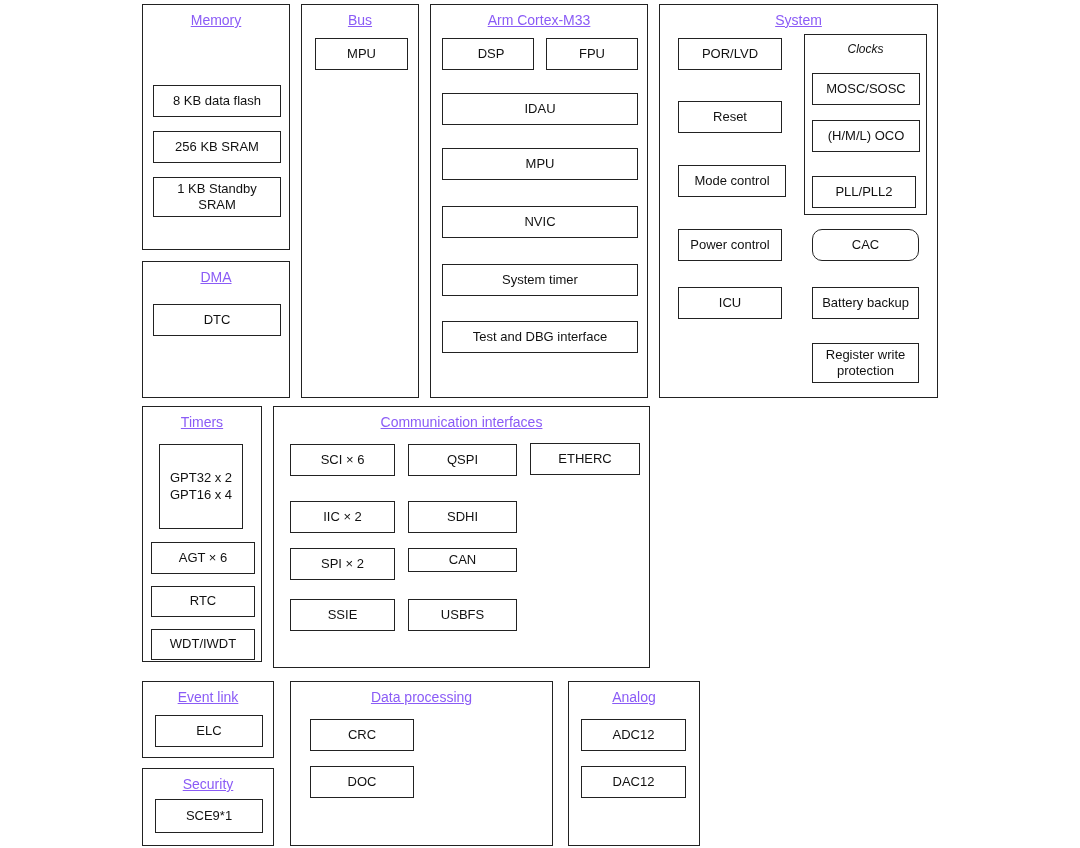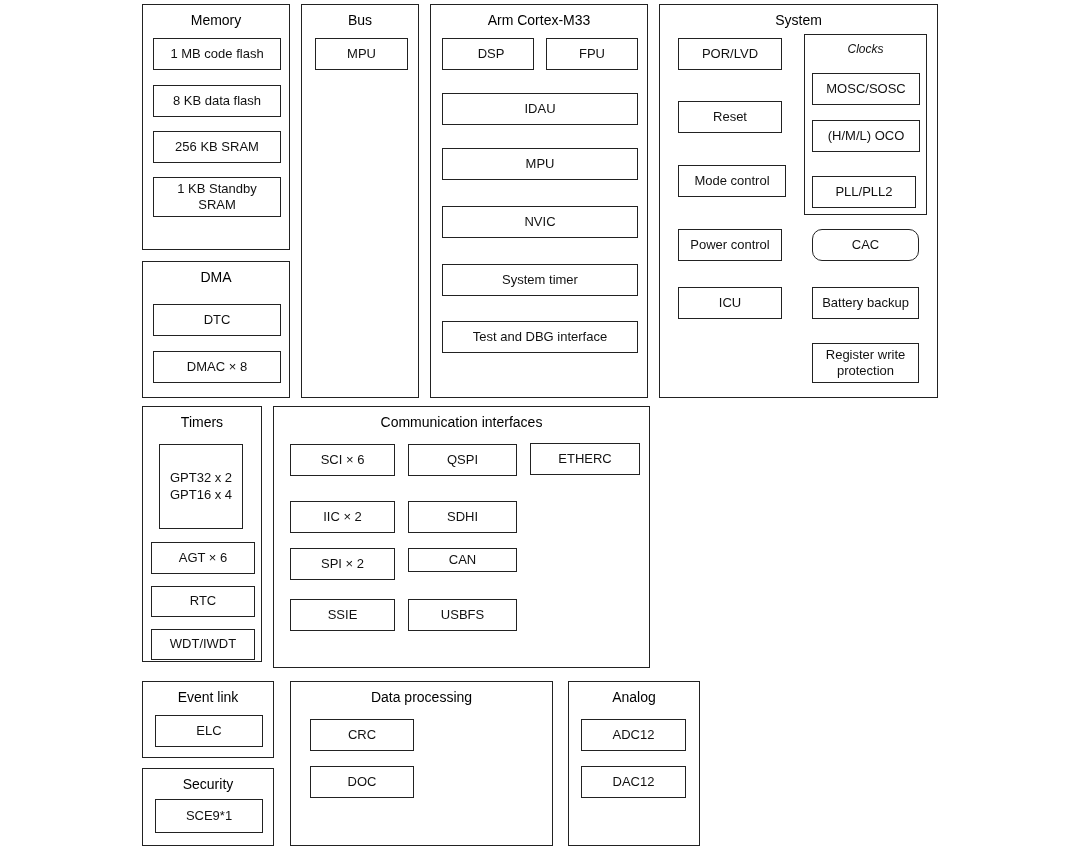--- a/index.html
+++ b/index.html
@@ -20,21 +20,22 @@
     border: 1.5px solid #222222;
     background: #ffffff;
   }
   .group-title {
     position: absolute;
     top: 7px;
     left: 0;
     right: 0;
     text-align: center;
     font-size: 14px;
-    color: #000000;
+    color: #8b5cf6;
+    text-decoration: underline;
   }
   .subgroup {
     position: absolute;
     border: 1.5px solid #222222;
     background: #ffffff;
   }
   .subgroup-title {
     position: absolute;
     top: 7px;
     left: 0;
@@ -59,31 +60,29 @@
     padding: 2px;
   }
 </style>
 </head>
 <body>
 
 <div class="canvas">
 
   <div class="group" style="left:142px;top:4px;width:148px;height:246px;">
     <div class="group-title">Memory</div>
-    <div class="block" style="left:10px;top:33px;width:128px;height:32px;">1 MB code flash</div>
     <div class="block" style="left:10px;top:80px;width:128px;height:32px;">8 KB data flash</div>
     <div class="block" style="left:10px;top:126px;width:128px;height:32px;">256 KB SRAM</div>
     <div class="block" style="left:10px;top:172px;width:128px;height:40px;">1 KB Standby
 SRAM</div>
   </div>
 
   <div class="group" style="left:142px;top:261px;width:148px;height:137px;">
     <div class="group-title">DMA</div>
     <div class="block" style="left:10px;top:42px;width:128px;height:32px;">DTC</div>
-    <div class="block" style="left:10px;top:89px;width:128px;height:32px;">DMAC × 8</div>
   </div>
 
   <div class="group" style="left:301px;top:4px;width:118px;height:394px;">
     <div class="group-title">Bus</div>
     <div class="block" style="left:13px;top:33px;width:93px;height:32px;">MPU</div>
   </div>
 
   <div class="group" style="left:430px;top:4px;width:218px;height:394px;">
     <div class="group-title">Arm Cortex-M33</div>
     <div class="block" style="left:11px;top:33px;width:92px;height:32px;padding-left:8px;">DSP</div>

